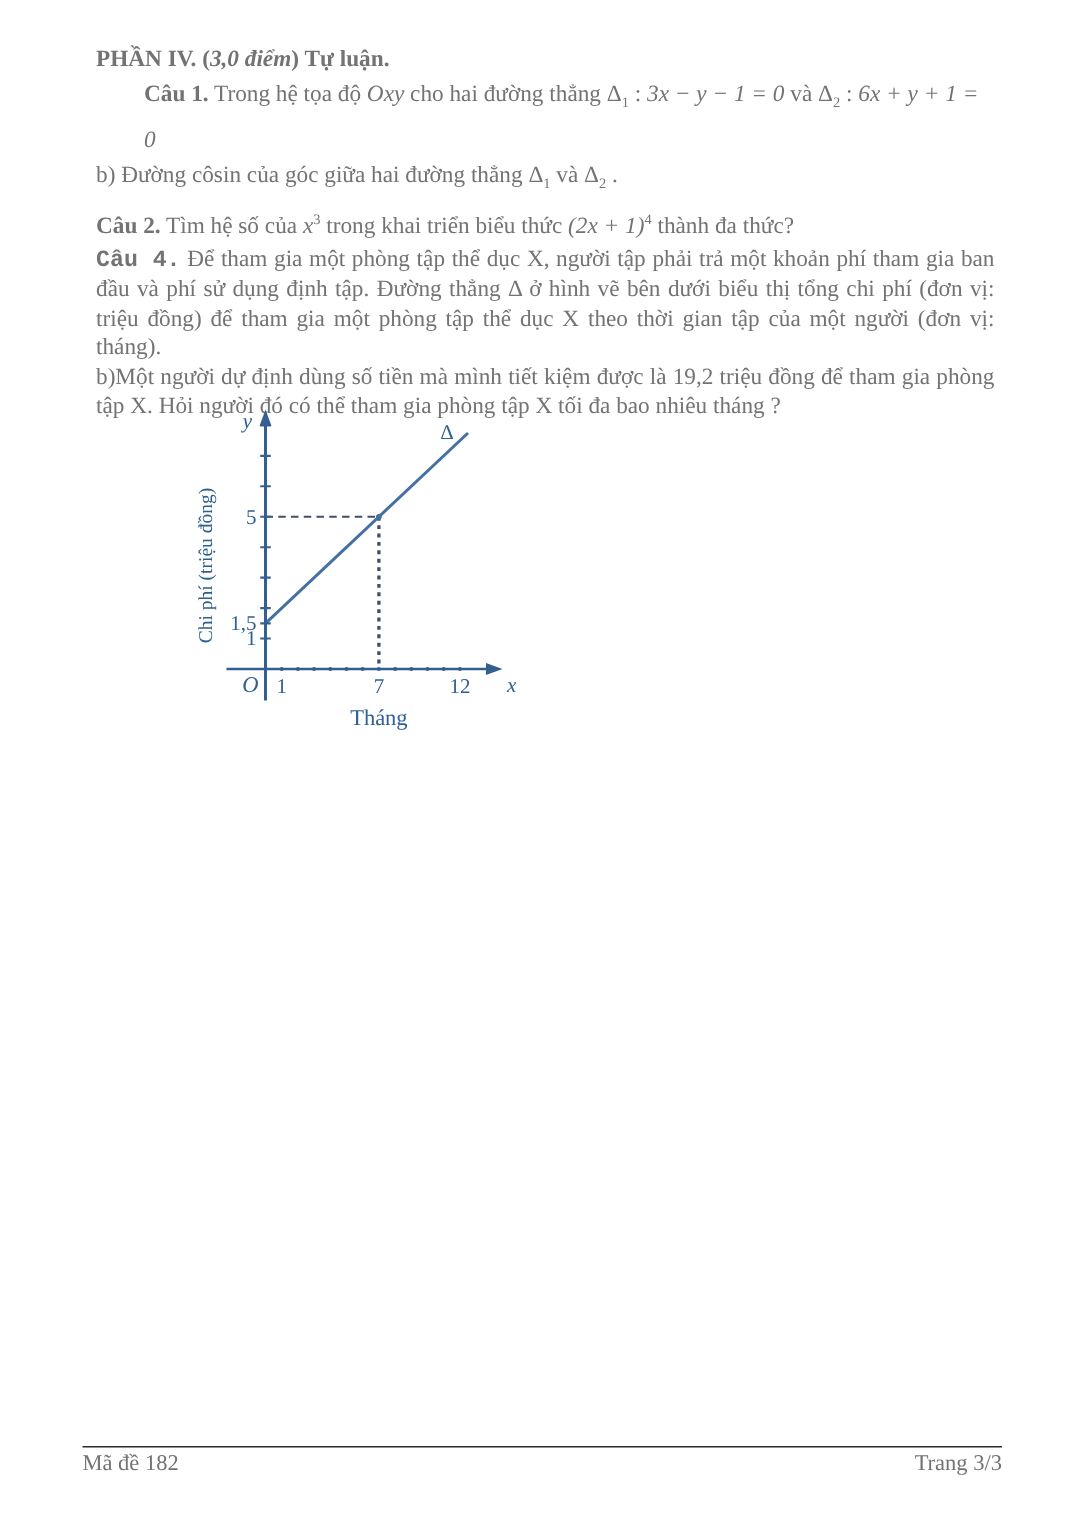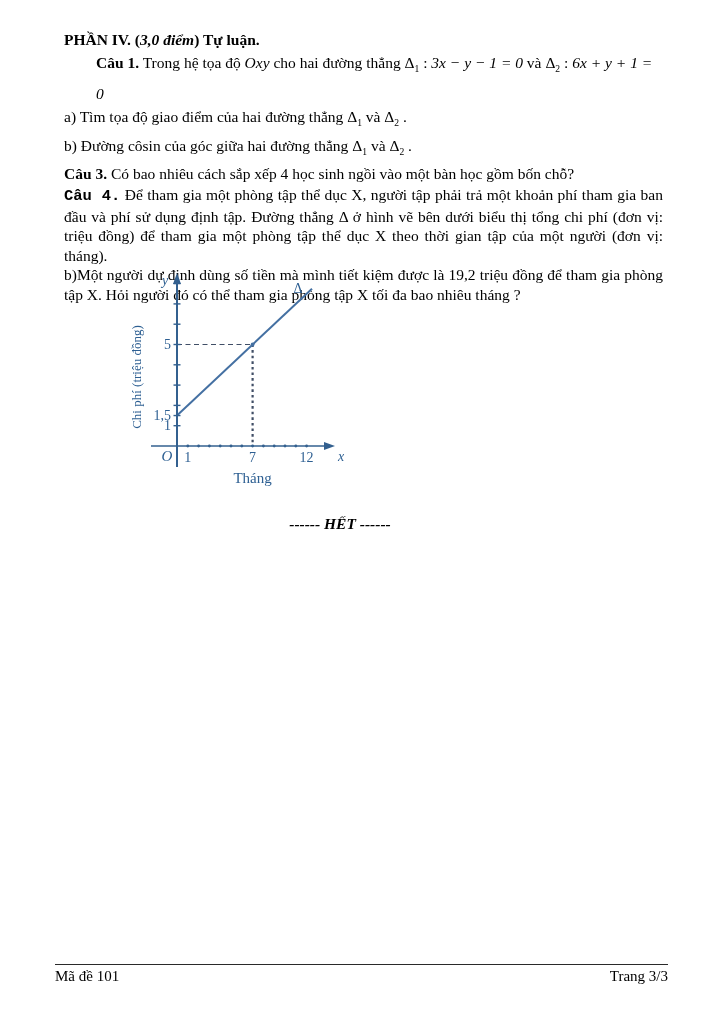--- a/index.html
+++ b/index.html
@@ -1,18 +1,18 @@
 <!DOCTYPE html>
 <html><head>
 <meta charset="utf-8">
 <style>
   html,body{margin:0;padding:0;background:#e8e8e8;}
   .page{
     position:relative;width:725px;height:1024px;background:#ffffff;
-    font-family:"Liberation Serif","DejaVu Serif",serif;color:#000000;
+    font-family:"Liberation Serif","DejaVu Serif",serif;color:#737373;
     overflow:hidden;margin:0 auto;
   }
   .content{position:absolute;left:64px;top:30px;width:599px;}
   .content p{margin:0;font-size:15.5px;line-height:21px;}
   p.heading{line-height:20px;}
   p.q1line{line-height:25px;margin-left:32px;}
   p.qa{line-height:22.5px;}
   p.q2line{line-height:24px;}
   p.q3line{line-height:22px;}
   p.qbody{line-height:19.5px;text-align:justify;}
@@ -32,23 +32,22 @@
   }
 </style>
 </head>
 <body>
 
 <div class="page">
 
   <div class="content">
     <p class="heading"><span style="font-weight: bold;">PHẦN IV. (</span><span style="font-weight: bold; font-style: italic;">3,0 điểm</span><span style="font-weight: bold;">) </span><span style="font-weight: bold;">Tự luận.</span></p>
     <p class="q1line"><span style="font-weight: bold;">Câu 1.</span><span> Trong hệ tọa độ </span><span style="font-style: italic;">Oxy</span><span> cho hai đường thẳng </span><span>Δ</span><sub>1</sub><span> : </span><span style="font-style: italic;">3x − y − 1 = 0</span><span> và </span><span>Δ</span><sub>2</sub><span> : </span><span style="font-style: italic;">6x + y + 1 = 0</span></p>
-    <p class="qa"><span>a) Tìm tọa độ giao điểm của hai đường thẳng </span><span>Δ</span><sub>1</sub><span> và </span><span>Δ</span><sub>2</sub><span> .</span></p>
     <p class="qa"><span>b) Đường côsin của góc giữa hai đường thẳng </span><span>Δ</span><sub>1</sub><span> và </span><span>Δ</span><sub>2</sub><span> .</span></p>
-    <p class="q3line"><span style="font-weight: bold;">Câu 3.</span><span> Có bao nhiêu cách sắp xếp 4 học sinh ngồi vào một bàn học gồm bốn chỗ?</span></p>
+    <p class="q2line"><span style="font-weight: bold;">Câu 2.</span><span> Tìm hệ số của </span><span style="font-style: italic;">x</span><sup>3</sup><span> trong khai triển biểu thức </span><span style="font-style: italic;">(2x + 1)</span><sup>4</sup><span> thành đa thức?</span></p>
     <p class="qbody"><span style="font-weight: bold; font-family: Liberation Mono, monospace;">Câu 4.</span><span> Để tham gia một phòng tập thể dục X, người tập phải trả một khoản phí tham gia ban đầu và phí sử dụng định tập. Đường thẳng </span><span>Δ</span><span> ở hình vẽ bên dưới biểu thị tổng chi phí (đơn vị: triệu đồng) để tham gia một phòng tập thể dục X theo thời gian tập của một người (đơn vị: tháng).</span></p>
     <p class="qbody"><span>b)Một người dự định dùng số tiền mà mình tiết kiệm được là 19,2 triệu đồng để tham gia phòng tập X. Hỏi người đó có thể tham gia phòng tập X tối đa bao nhiêu tháng ?</span></p>
   </div>
 
   <div class="chart">
     <svg id="chart-svg" width="235" height="228" viewBox="0 0 235 228">
         <line x1="62" y1="73.5" x2="137.60000000000002" y2="73.5" stroke="#404e66" stroke-width="1.2" stroke-dasharray="5 3.5"></line>
         <line x1="137.60000000000002" y1="73.5" x2="137.60000000000002" y2="175" stroke="#404e66" stroke-width="2.2" stroke-dasharray="2.6 3"></line>
         <line x1="62" y1="144.55" x2="197" y2="17.674999999999983" stroke="#4470a2" stroke-width="2"></line>
         <circle cx="137.60000000000002" cy="73.5" r="1.9" fill="#4470a2"></circle>
@@ -85,20 +84,19 @@
         <text x="56" y="78" fill="#2d5f92" font-size="14" text-anchor="end">5</text>
         <text x="52" y="190" fill="#2d5f92" font-size="15" text-anchor="middle" font-style="italic">O</text>
         <text x="223" y="190" fill="#2d5f92" font-size="14" font-style="italic">x</text>
         <text x="50" y="14" fill="#2d5f92" font-size="14" text-anchor="middle" font-style="italic">y</text>
         <text x="182.95999999999998" y="21.734999999999985" fill="#2d5f92" font-size="14" text-anchor="middle">Δ</text>
         <text x="137.60000000000002" y="212" fill="#2d5f92" font-size="15" text-anchor="middle">Tháng</text>
         <text x="0" y="0" fill="#2d5f92" font-size="13" text-anchor="middle" transform="translate(26,106) rotate(-90)">Chi phí (triệu đồng)</text>
       </svg>
   </div>
 
-  <div class="end-line">------ HẾT ------</div>
 
   <div class="footer">
-    <span>Mã đề 101</span>
+    <span>Mã đề 182</span>
     <span>Trang 3/3</span>
   </div>
 
 </div>
 
 </body></html>

